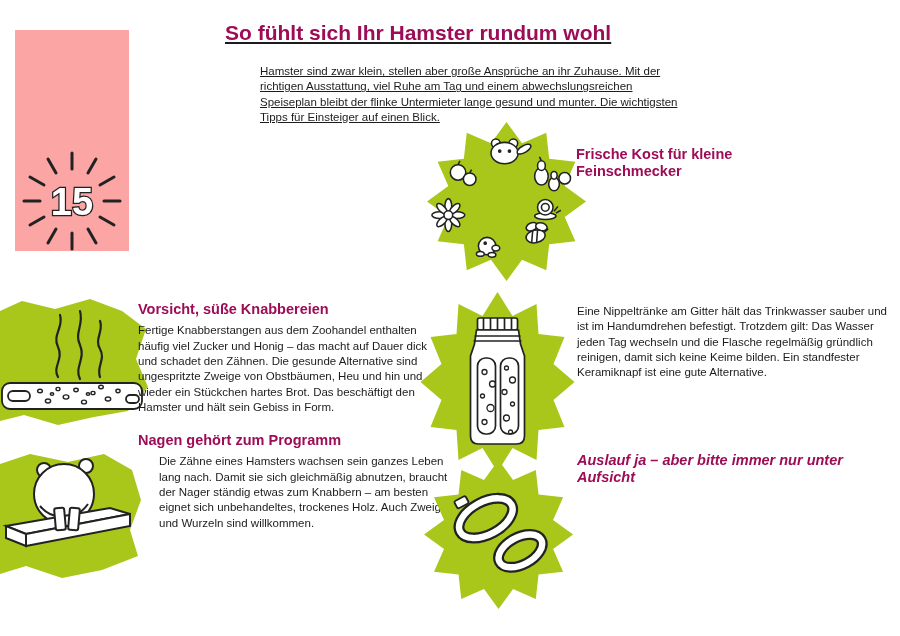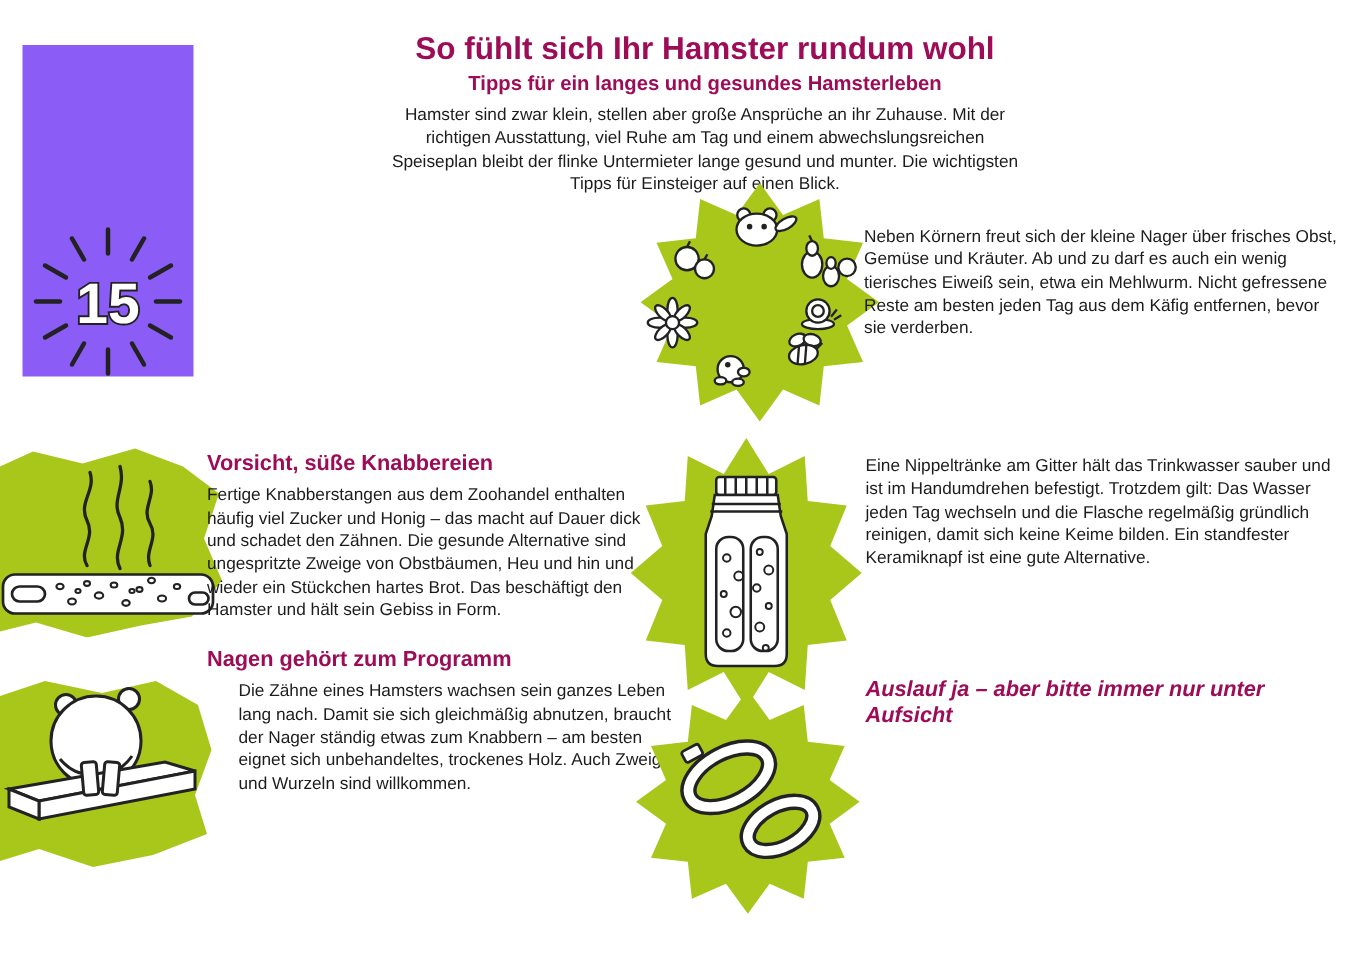--- a/index.html
+++ b/index.html
@@ -1,25 +1,25 @@
 <!DOCTYPE html>
 <html><head>
 <meta charset="utf-8">
 <style>
   html,body{margin:0;padding:0;background:#ffffff;}
   .canvas{
     position:relative;width:900px;height:636px;background:#ffffff;overflow:hidden;
     font-family:"Liberation Sans", sans-serif;color:#1c1c1c;
   }
   .abs{position:absolute;}
-  .green-square{background:#8b5cf6;}
-  .header{text-align:center;}
+  .green-square{background:#fca5a5;}
+  .header{text-align:left;text-decoration:underline;}
   .title{color:#9d0c56;font-size:21px;font-weight:bold;line-height:1.2;}
   .subtitle{color:#9d0c56;font-size:13.5px;font-weight:bold;margin-top:3px;}
-  .intro{font-size:11.5px;line-height:1.32;margin:7px auto 0 auto;width:420px;}
+  .intro{font-size:11.5px;line-height:1.32;margin:19px auto 0 auto;width:420px;}
   .sec-h{color:#9d0c56;font-size:14.5px;font-weight:bold;line-height:1.2;}
   .sec-b{font-size:11.5px;line-height:1.33;margin-top:5px;}
   svg{display:block;}
   .ink{stroke:#222222;fill:#ffffff;}
 </style>
 </head>
 <body>
 
 <div class="canvas">
 
@@ -38,21 +38,20 @@
           <line x1="51" y1="19" x2="51" y2="3"></line>
         <line x1="67" y1="23" x2="75" y2="9"></line>
           <line x1="79" y1="35" x2="93" y2="27"></line>
       </g>
       <text x="51" y="65" text-anchor="middle" font-size="38" font-weight="bold" font-family="Liberation Sans, sans-serif" fill="#ffffff" stroke="#222" stroke-width="2.5" paint-order="stroke">15</text>
     </svg>
   </div>
 
   <div class="abs header" style="left:225px;top:20px;width:490px;">
     <div class="title">So fühlt sich Ihr Hamster rundum wohl</div>
-    <div class="subtitle">Tipps für ein langes und gesundes Hamsterleben</div>
     <div class="intro">Hamster sind zwar klein, stellen aber große Ansprüche an ihr Zuhause. Mit der richtigen Ausstattung, viel Ruhe am Tag und einem abwechslungsreichen Speiseplan bleibt der flinke Untermieter lange gesund und munter. Die wichtigsten Tipps für Einsteiger auf einen Blick.</div>
   </div>
 
   <svg class="abs" style="left:424px;top:122px;" width="166" height="160" viewBox="0 0 165 165">
     <polygon fill="#a8c71a" points="164,82 142,98 153,123 126,126 123,153 98,142 82,164 66,142 41,153 38,126 11,123 22,98 0,82 22,66 11,41 38,38 41,11 66,22 82,0 98,22 123,11 126,38 153,41 142,66"></polygon>
     <g class="ink" stroke-width="1.6">
 
       <g transform="translate(80,32)">
         <circle cx="-9" cy="-10" r="4.5"></circle>
           <circle cx="9" cy="-10" r="4.5"></circle>
@@ -112,21 +111,21 @@
         <ellipse cx="9" cy="2" rx="4" ry="3"></ellipse>
         <ellipse cx="-7" cy="8" rx="4" ry="2.5"></ellipse>
           <ellipse cx="5" cy="9" rx="4" ry="2.5"></ellipse>
         <circle cx="-2" cy="-3" r="1.1" fill="#222"></circle>
       </g>
     </g>
   </svg>
 
 
   <div class="abs" style="left:576px;top:146px;width:318px;">
-    <div class="sec-b">Neben Körnern freut sich der kleine Nager über frisches Obst, Gemüse und Kräuter. Ab und zu darf es auch ein wenig tierisches Eiweiß sein, etwa ein Mehlwurm. Nicht gefressene Reste am besten jeden Tag aus dem Käfig entfernen, bevor sie verderben.</div>
+    <div class="sec-h" style="width:225px;">Frische Kost für kleine Feinschmecker</div>
   </div>
 
   <svg class="abs" style="left:0px;top:297px;" width="150" height="128" viewBox="0 0 150 128">
     <polygon fill="#a8c71a" points="0,14 22,4 55,12 90,2 122,14 146,32 136,62 148,90 128,114 94,120 58,128 24,118 0,124"></polygon>
     <g fill="none" stroke="#222" stroke-width="2.2" stroke-linecap="round">
       <path d="M58,80 C52,70 64,62 58,50 C52,38 64,30 60,18"></path>
       <path d="M80,82 C74,70 86,62 80,48 C74,36 84,28 80,14"></path>
       <path d="M100,80 C96,70 106,62 100,52 C94,42 104,34 100,24"></path>
     </g>
     <g class="ink" stroke-width="1.8">

